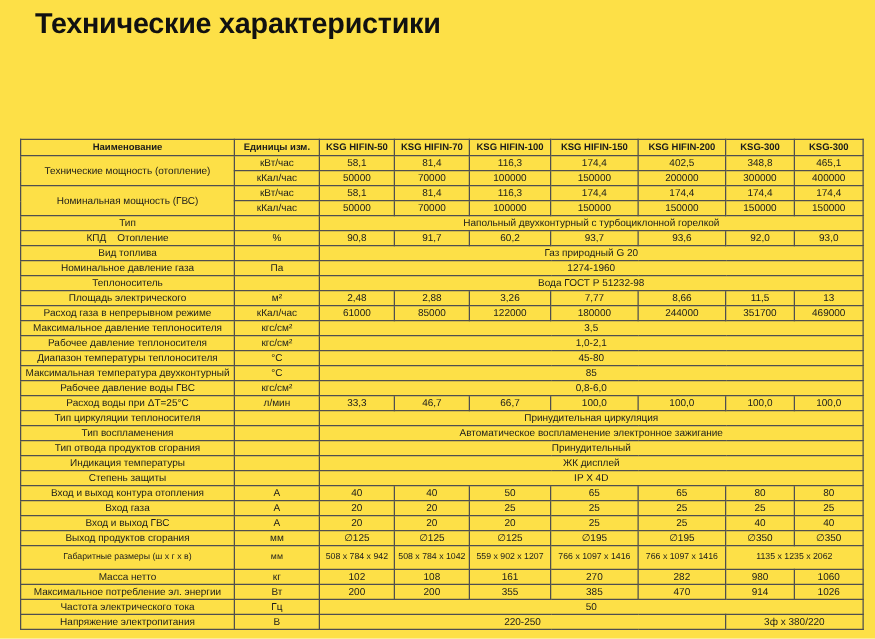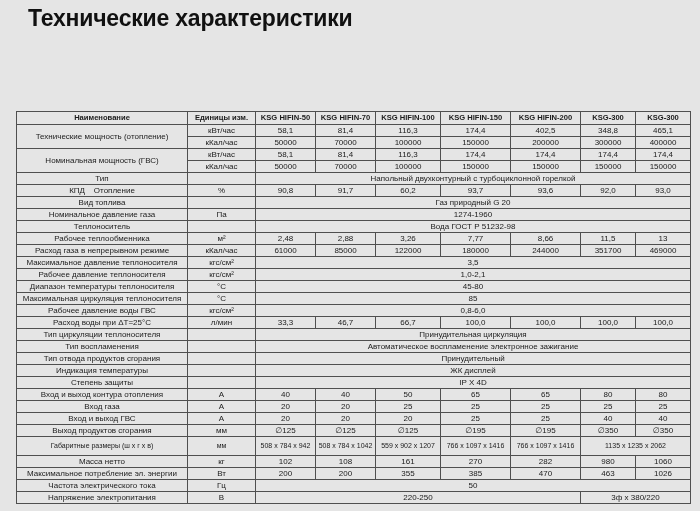--- a/index.html
+++ b/index.html
@@ -1,17 +1,17 @@
 <!DOCTYPE html>
 <html><head>
 <meta charset="utf-8">
 <style>
   html, body { margin:0; padding:0; background:#ffffff; }
   body { width:700px; height:511px; font-family:"Liberation Sans", sans-serif; }
-  .page { position:relative; width:700px; height:511px; overflow:hidden; background:#e5e5e5; }
+  .page { position:relative; width:700px; height:511px; overflow:hidden; background:#fde047; }
   .page-title {
     position:absolute; left:28px; top:5px; margin:0;
     font-size:23px; font-weight:700; color:#111; letter-spacing:-0.2px;
   }
   table.specs {
     position:absolute; left:16px; top:111px; width:674px;
     border-collapse:collapse; table-layout:fixed; color:#1b1b1b;
   }
   table.specs th, table.specs td {
     border:1px solid #4f4f4f; text-align:center; vertical-align:middle;
@@ -121,21 +121,21 @@
           <td>Номинальное давление газа</td>
           <td>Па</td>
           <td colspan="7">1274-1960</td>
         </tr>
         <tr>
           <td>Теплоноситель</td>
           <td></td>
           <td colspan="7">Вода ГОСТ Р 51232-98</td>
         </tr>
         <tr>
-          <td>Рабочее теплообменника</td>
+          <td>Площадь электрического</td>
           <td>м²</td>
           <td>2,48</td>
           <td>2,88</td>
           <td>3,26</td>
           <td>7,77</td>
           <td>8,66</td>
           <td>11,5</td>
           <td>13</td>
         </tr>
         <tr>
@@ -158,21 +158,21 @@
           <td>Рабочее давление теплоносителя</td>
           <td>кгс/см²</td>
           <td colspan="7">1,0-2,1</td>
         </tr>
         <tr>
           <td>Диапазон температуры теплоносителя</td>
           <td>°С</td>
           <td colspan="7">45-80</td>
         </tr>
         <tr>
-          <td>Максимальная циркуляция теплоносителя</td>
+          <td>Максимальная температура двухконтурный</td>
           <td>°С</td>
           <td colspan="7">85</td>
         </tr>
         <tr>
           <td>Рабочее давление воды ГВС</td>
           <td>кгс/см²</td>
           <td colspan="7">0,8-6,0</td>
         </tr>
         <tr>
           <td>Расход воды при ΔТ=25°С</td>
@@ -276,21 +276,21 @@
           <td>1060</td>
         </tr>
         <tr>
           <td>Максимальное потребление эл. энергии</td>
           <td>Вт</td>
           <td>200</td>
           <td>200</td>
           <td>355</td>
           <td>385</td>
           <td>470</td>
-          <td>463</td>
+          <td>914</td>
           <td>1026</td>
         </tr>
         <tr>
           <td>Частота электрического тока</td>
           <td>Гц</td>
           <td colspan="7">50</td>
         </tr>
         <tr>
           <td>Напряжение электропитания</td>
           <td>В</td>

